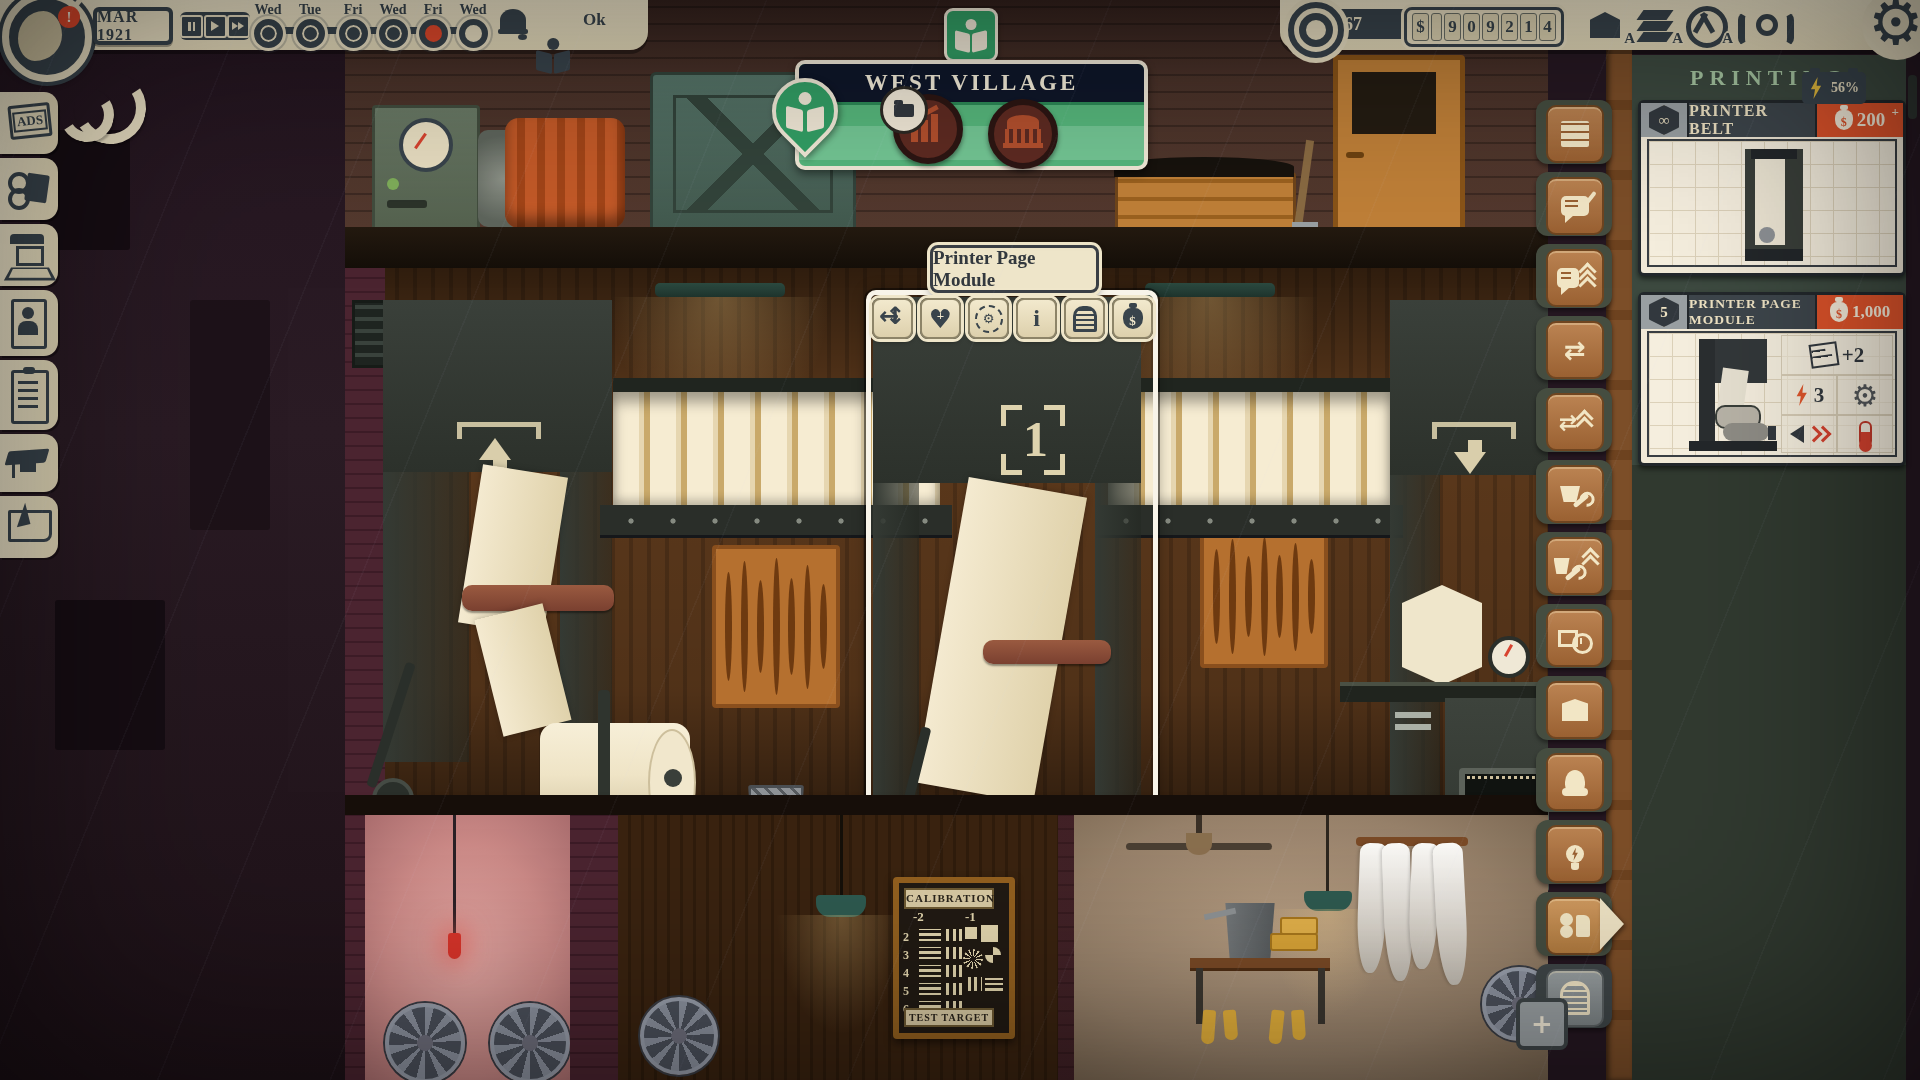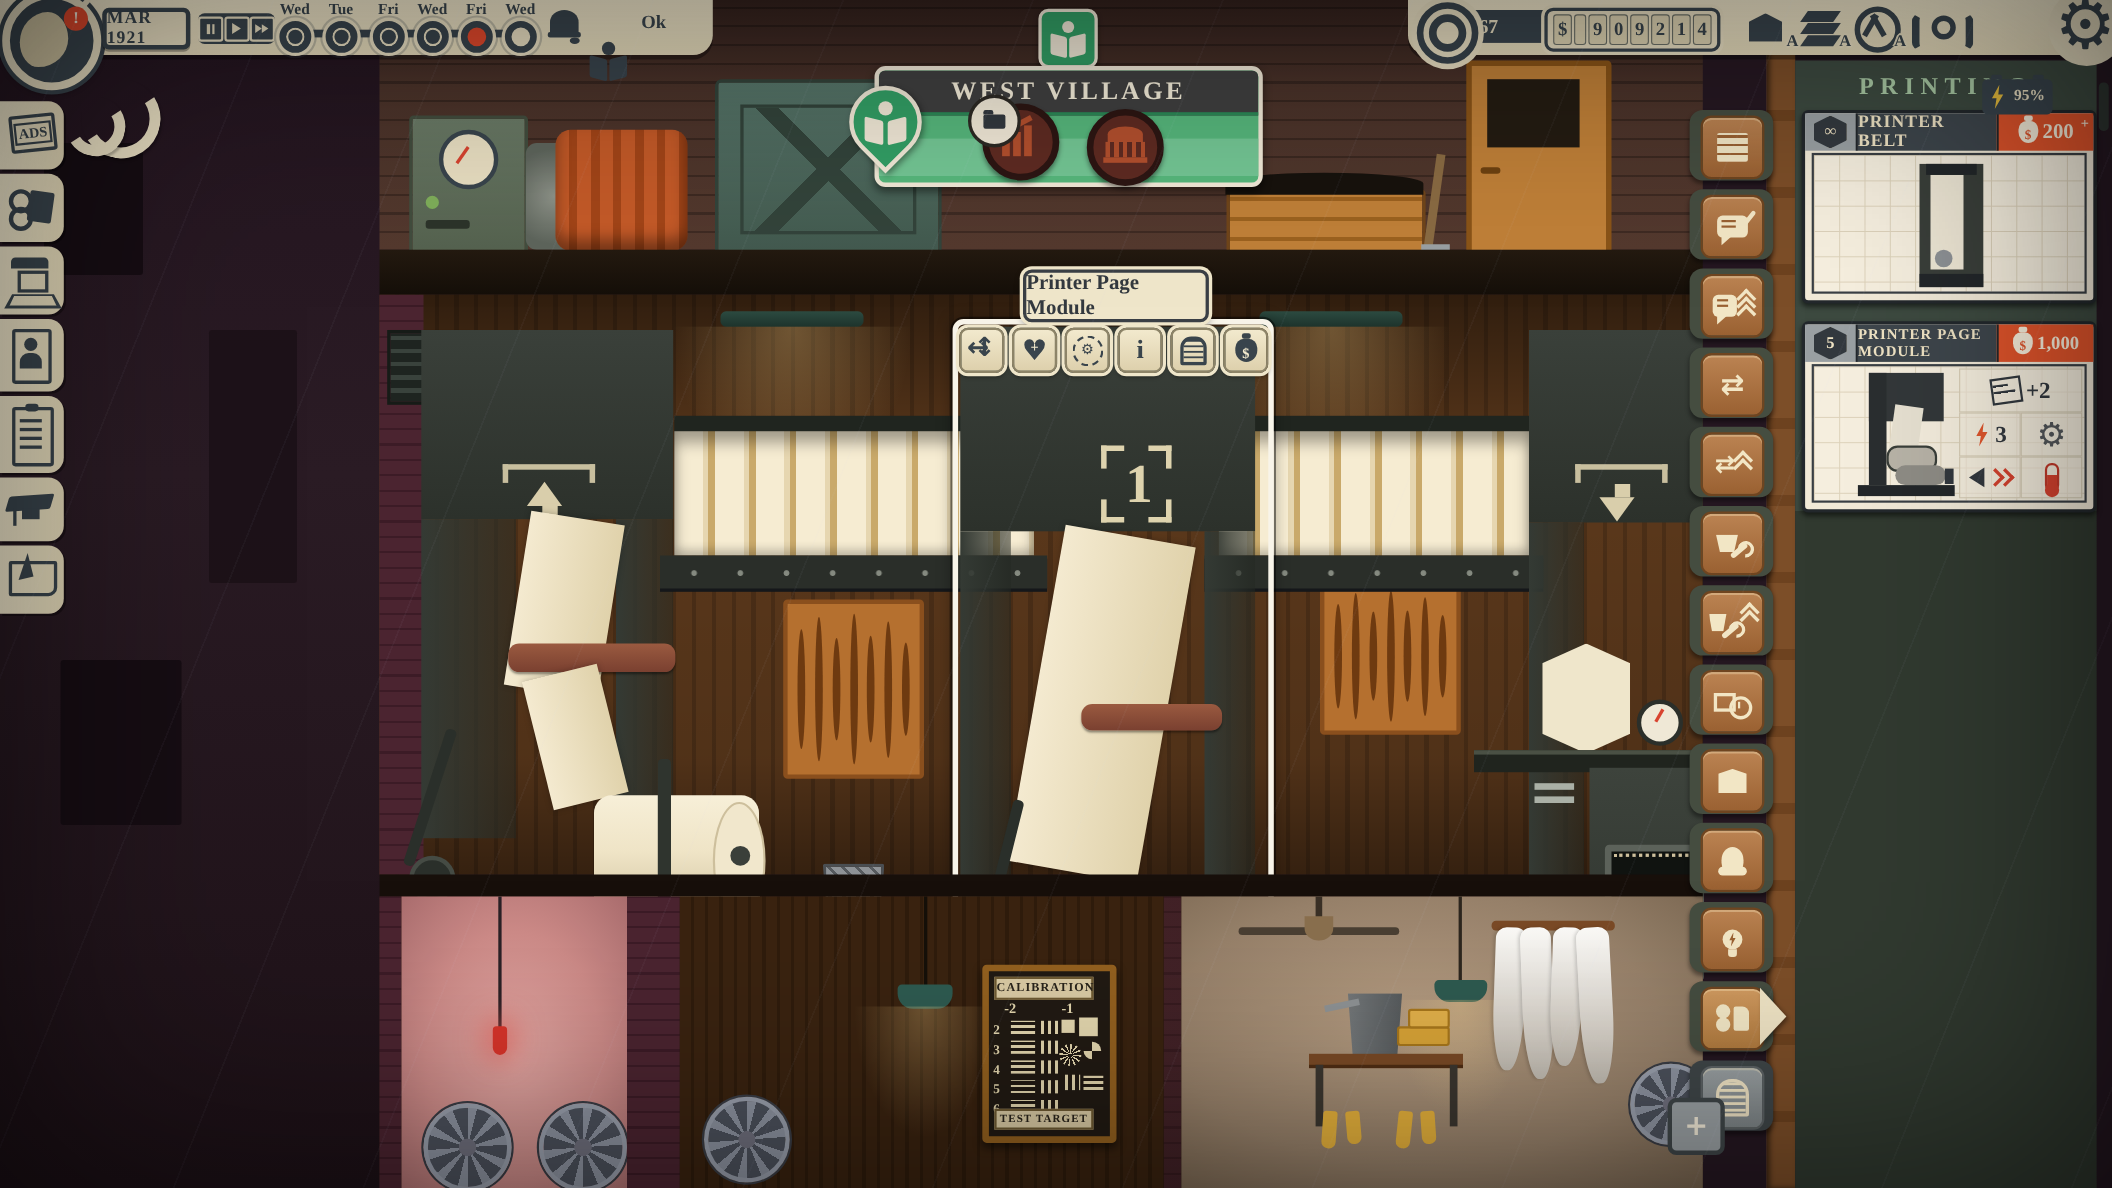--- a/index.html
+++ b/index.html
@@ -123,21 +123,21 @@
   .battery:before,.battery:after{content:"";position:absolute;top:-4px;width:10px;height:4px;background:#39444c;border-radius:2px 2px 0 0;}
   .battery:before{left:8px}.battery:after{right:8px}
   .bolt{clip-path:polygon(60% 0,18% 56%,44% 56%,34% 100%,82% 40%,54% 40%);background:#e7bd3e;}
   
   .tabL{background:linear-gradient(90deg,#efe6ca,#e1d6b5);border-radius:0 14px 14px 0;box-shadow:2px 2px 0 rgba(0,0,0,.35);}
   .arc{border:10px solid #e9dfc2;border-radius:50%;border-top-color:transparent;border-left-color:transparent;transform:rotate(12deg);box-shadow:2px 2px 2px rgba(0,0,0,.25);}
   .lnico{position:relative;color:#39444c;}
   .box3{border:3px solid #39444c;border-radius:3px;}
   
   .banner{border:4px solid #f2ead8;border-radius:10px;box-shadow:0 4px 8px rgba(0,0,0,.45);overflow:hidden;background:#57b87d;}
-  .banner .hd{background:#404040;height:38px;display:flex;align-items:center;justify-content:center;
+  .banner .hd{background:#0f172a;height:38px;display:flex;align-items:center;justify-content:center;
       color:#f6efdb;font-weight:bold;font-size:23px;letter-spacing:3px;border-bottom:3px solid #2c8a57;}
   .banner .stripe{position:absolute;left:0;right:0;top:62px;height:34px;background:#74c795;}
   .pin{background:#33a066;border:4px solid #f2ead8;border-radius:50% 50% 50% 0;transform:rotate(-45deg);box-shadow:0 3px 6px rgba(0,0,0,.4);}
   .coin{border-radius:50%;background:#5f2b22;border:6px solid #2d1613;box-shadow:0 3px 5px rgba(0,0,0,.45);}
   .marker{background:#33a066;border:3px solid #f2ead8;border-radius:9px;box-shadow:0 3px 5px rgba(0,0,0,.4);}
   .tri-dn{width:0;height:0;border-left:11px solid transparent;border-right:11px solid transparent;border-top:14px solid #f2ead8;}
   
   .tipbox{background:#efe6ca;border:3px solid #3a3f45;border-radius:8px;box-shadow:0 0 0 3px #efe6ca,0 4px 8px rgba(0,0,0,.4);
       display:flex;align-items:center;justify-content:center;font-weight:bold;font-size:21px;color:#33393f;}
   .tipbtn{width:37px;height:37px;background:linear-gradient(180deg,#f2e9cd,#ddd0ac);border:2px solid #8d8468;
@@ -724,21 +724,21 @@
     <span style="position:absolute;left:19px;top:6px;width:5px;height:22px;background:#39444c;transform:rotate(-30deg)"></span>
     <span class="abadge">A</span>
   </div>
   <div class="abs eyewrap" style="left:1738px;top:12px;width:56px;height:26px">
     <i style="left:0;top:0;border-left:7px solid #39444c;border-radius:8px 0 0 8px"></i>
     <i style="right:0;top:0;border-right:7px solid #39444c;border-radius:0 8px 8px 0"></i>
     <span style="position:absolute;left:18px;top:2px;width:12px;height:12px;border:5px solid #39444c;border-radius:50%"></span>
   </div>
   <div class="abs battery" style="left:1802px;top:8px;width:64px;height:32px">
     <span class="bolt" style="position:absolute;left:6px;top:5px;width:16px;height:22px"></span>
-    <span style="color:#e9dfc2;font-weight:bold;font-size:14px;margin-right:7px">95%</span>
+    <span style="color:#e9dfc2;font-weight:bold;font-size:14px;margin-right:7px">56%</span>
   </div>
   <div class="abs" style="left:1862px;top:-10px;width:70px;height:70px;background:#e9dfc2;border-radius:50%"></div>
   <div class="abs gearchar inkico" style="left:1868px;top:-14px;font-size:62px">⚙</div>
 
   <div class="abs arc" style="left:74px;top:72px;width:52px;height:52px"></div>
   <div class="abs arc" style="left:60px;top:88px;width:34px;height:34px"></div>
   <div class="abs tabL" style="left:0;top:92px;width:58px;height:62px">
     <div class="lnico box3" style="position:absolute;left:9px;top:12px;width:36px;height:28px;display:flex;align-items:center;justify-content:center;transform:rotate(-6deg)">
       <span style="font-size:13px;font-weight:bold;border:2px solid #39444c;padding:0 2px">ADS</span>
     </div>

